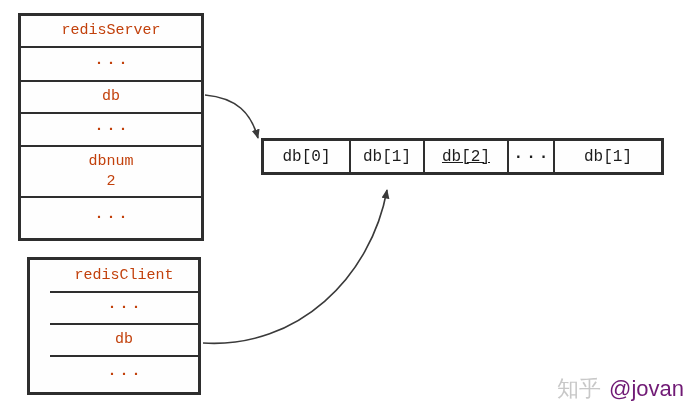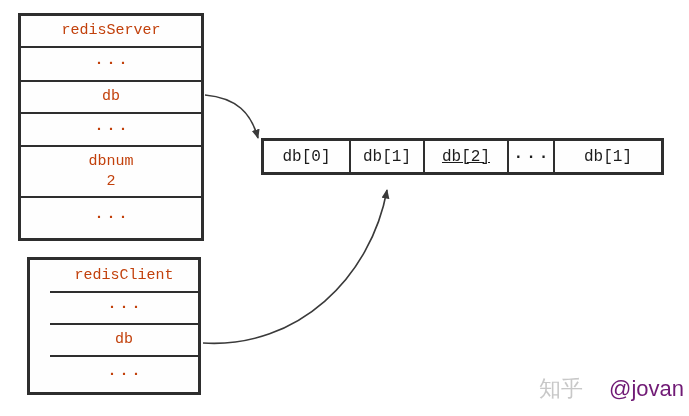--- a/index.html
+++ b/index.html
@@ -85,21 +85,21 @@
   }
   .watermark {
     position: absolute;
     right: 5px;
     bottom: 12px;
     font-family: "Liberation Sans", "DejaVu Sans", sans-serif;
     font-size: 22px;
     color: #d0d0d0;
     white-space: nowrap;
   }
-  .watermark .brand { color: #c8c8c8; margin-right: 26px; }
+  .watermark .brand { color: #c8c8c8; margin-right: 8px; }
   .watermark .handle { color: #701a75; }
 </style>
 </head>
 <body>
 
 <div class="canvas">
 
   <svg class="arrows" viewBox="0 0 689 416">
     <defs>
       <marker id="ah" markerWidth="11" markerHeight="9" refX="8.5" refY="4" orient="auto" markerUnits="userSpaceOnUse">

